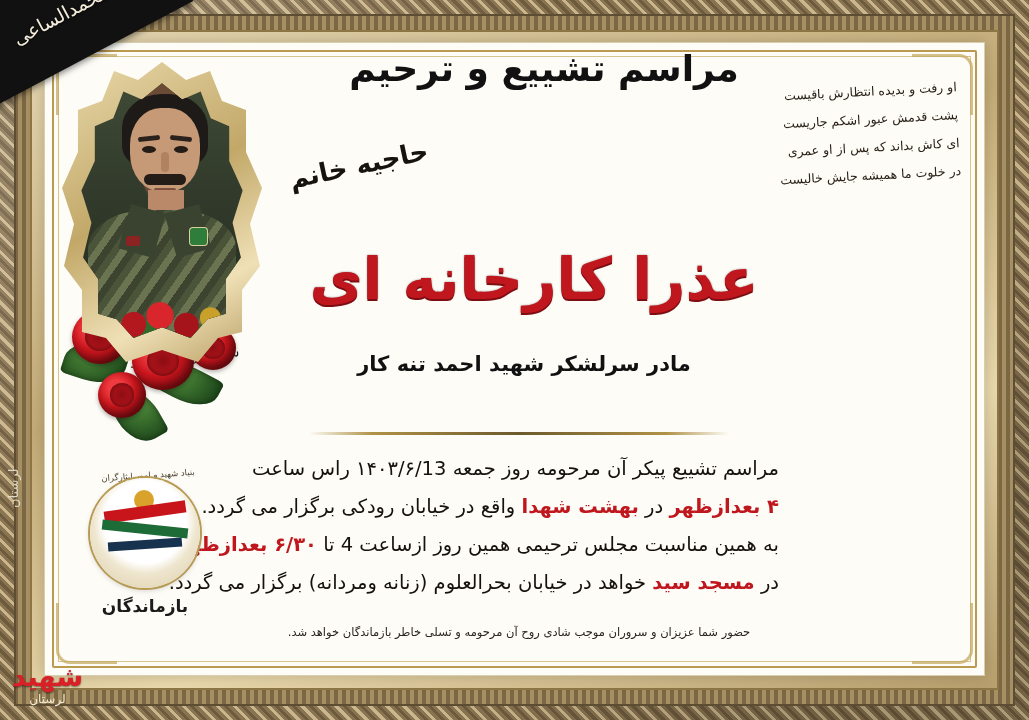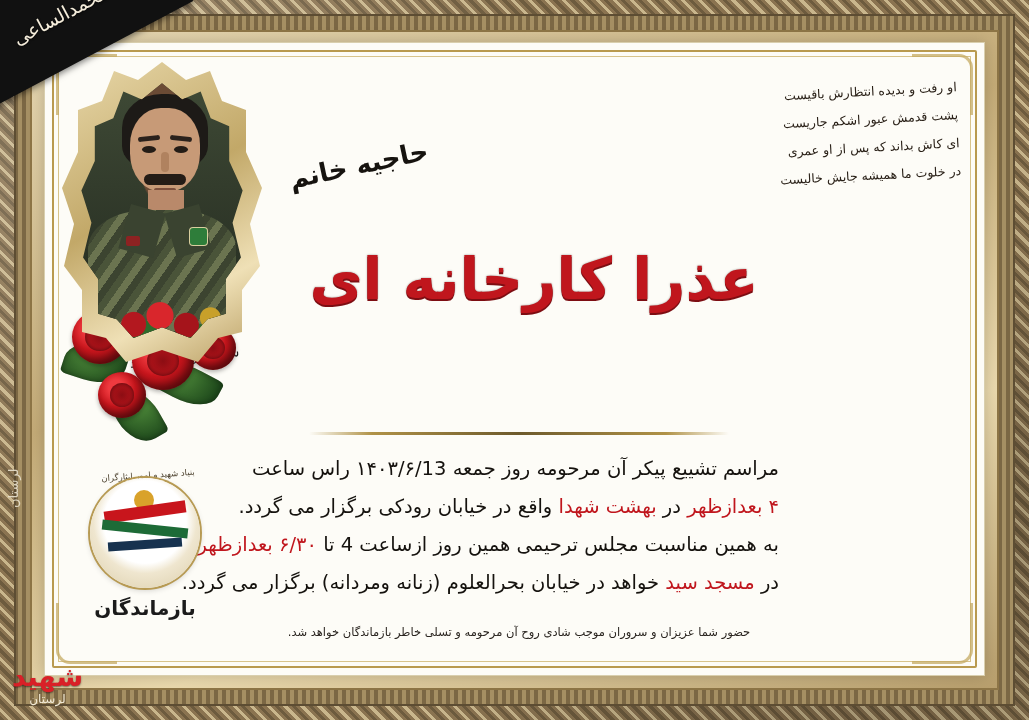--- a/index.html
+++ b/index.html
@@ -275,21 +275,21 @@
     position: absolute;
     right: 250px;
     top: 450px;
     width: 520px;
     direction: rtl;
     text-align: center;
     font-size: 19.5px;
     line-height: 1.95;
     color: #15120e;
   }
-  .body-text .hl { color: #c0161d; font-weight: normal; }
+  .body-text .hl { color: #c0161d; font-weight: bold; }
   .body-text .line { white-space: nowrap; }
 
   .footnote {
     position: absolute;
     right: 255px;
     top: 625px;
     width: 510px;
     text-align: center;
     direction: rtl;
     font-size: 11.5px;
@@ -347,21 +347,21 @@
   .logo-shield .bar2 { position:absolute; left:12px; top:46px; width:86px; height:10px; background:#1d6b37; transform: rotate(6deg); }
   .logo-shield .bar3 { position:absolute; left:18px; top:62px; width:74px; height:9px; background:#17324f; transform: rotate(-4deg); }
   .logo-shield .dot { position:absolute; left:44px; top:12px; width:20px; height:20px; border-radius:50%; background:#d9a22b; }
   .logo-caption {
     position: absolute;
     left: 70px;
     top: 596px;
     width: 150px;
     text-align: center;
     direction: rtl;
-    font-size: 20px;
+    font-size: 17px;
     font-weight: bold;
     color: #1b1b1b;
   }
   .logo-small-text {
     position: absolute;
     left: 88px;
     top: 470px;
     width: 120px;
     text-align: center;
     direction: rtl;
@@ -445,20 +445,21 @@
   <div class="flourish fl-tl"></div>
   <div class="flourish fl-tr"></div>
   <div class="flourish fl-bl"></div>
   <div class="flourish fl-br"></div>
 
   <div class="ribbon">
     <div class="ribbon-text"></div>
   </div>
   <div class="wm-top-right">محمدالساعی</div>
 
+  <div class="title-main">مراسم تشییع و ترحیم</div>
 
   <div class="poem">
     <div>او رفت و بدیده انتظارش باقیست</div>
     <div>پشت قدمش عبور اشکم جاریست</div>
     <div>ای کاش بداند که پس از او عمری</div>
     <div>در خلوت ما همیشه جایش خالیست</div>
   </div>
 
   <div class="portrait-wrap">
     <div class="portrait-frame"></div>
@@ -478,20 +479,21 @@
       <div class="p-collar-r"></div>
       <div class="p-badge"></div>
       <div class="p-badge2"></div>
       <div class="p-flowers"></div>
     </div>
   </div>
   <div class="portrait-caption">سرلشکر شهید احمد تنه کار</div>
 
   <div class="honorific">حاجیه خانم</div>
   <div class="deceased-name">عذرا کارخانه ای</div>
+  <div class="relation-1">مادر سرلشکر شهید احمد تنه کار</div>
   <div class="divider"></div>
 
   <div class="body-text">
     <div class="line">مراسم تشییع  پیکر آن مرحومه روز جمعه ۱۴۰۳/۶/13 راس ساعت</div>
     <div class="line">
       <span class="hl">۴ بعدازظهر</span><span> در </span><span class="hl">بهشت شهدا</span><span> واقع در خیابان رودکی  برگزار می گردد.</span>
     </div>
     <div class="line">
       <span>به همین مناسبت مجلس ترحیمی همین روز ازساعت 4 تا </span><span class="hl">۶/۳۰ بعدازظهر</span>
     </div>

